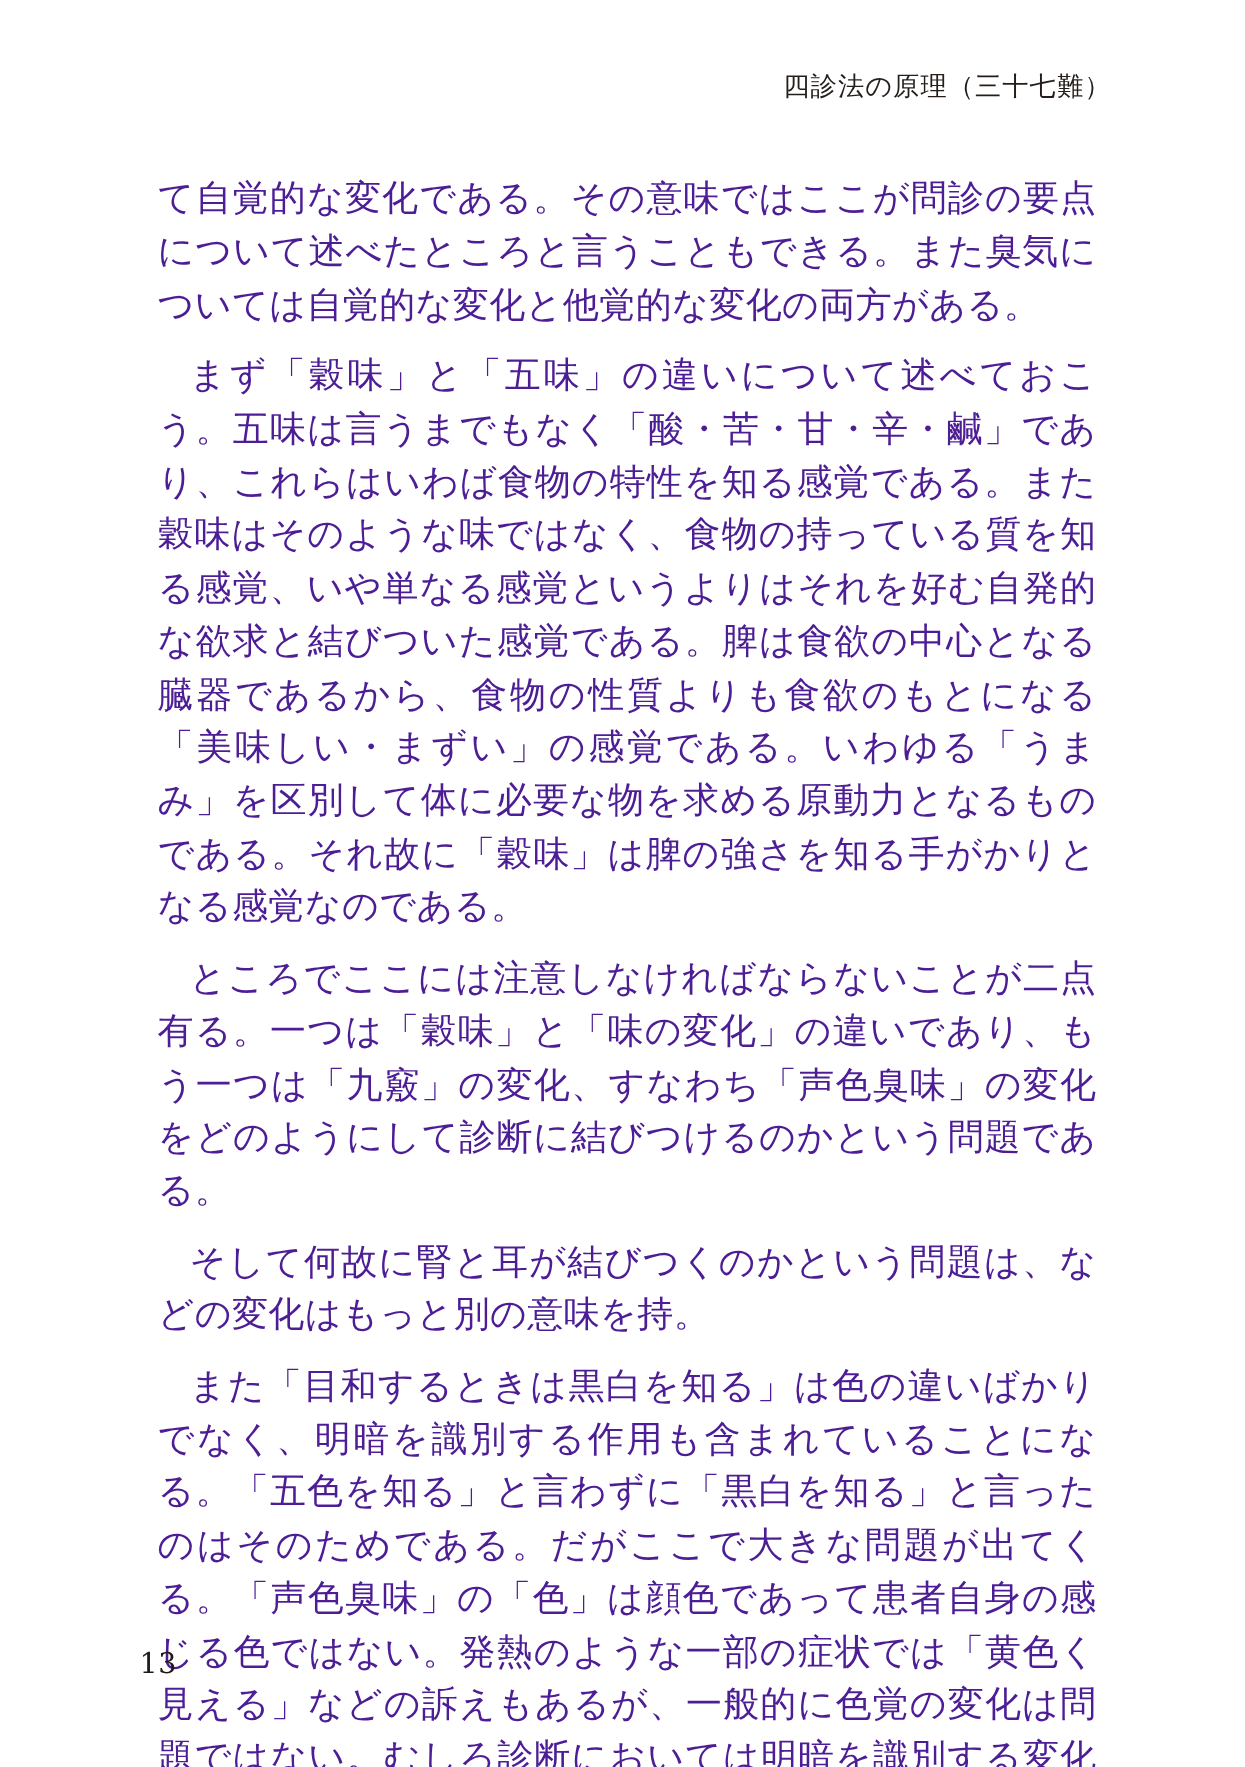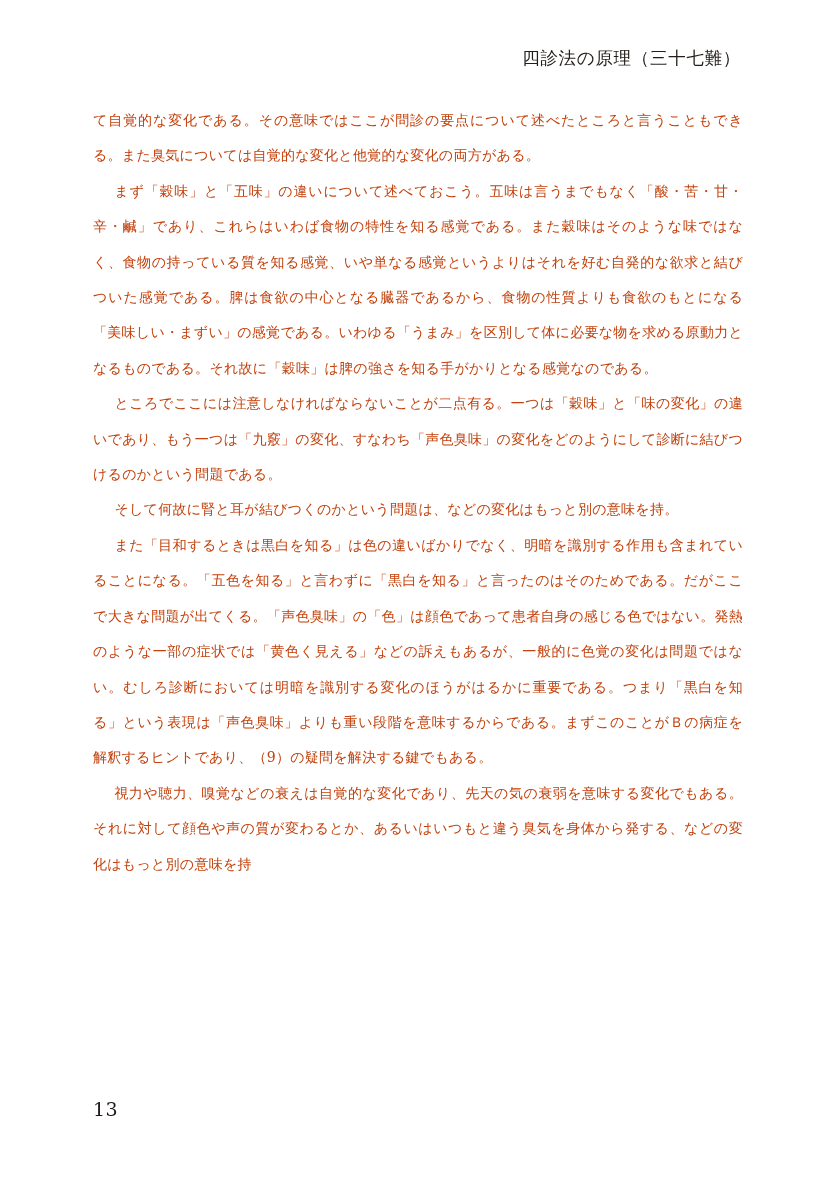--- a/index.html
+++ b/index.html
@@ -35,28 +35,28 @@
 
   
   .textblock {
     position: absolute;
     top: 103px;
     left: 93px;
     width: 650px;
   }
 
   .para {
-    margin: 0;
-    font-size: 14px;
+    margin: 12px;
+    font-size: 24px;
     line-height: 35.4px;
     letter-spacing: 0.26px;
     text-align: justify;
     text-justify: inter-character;
     text-indent: 21.4px;
-    color: #c2410c;
+    color: #4c1d95;
     font-feature-settings: "palt" 0;
   }
 
   .para.first {
     text-indent: 0;
   }
 
   
   .folio {
     position: absolute;

